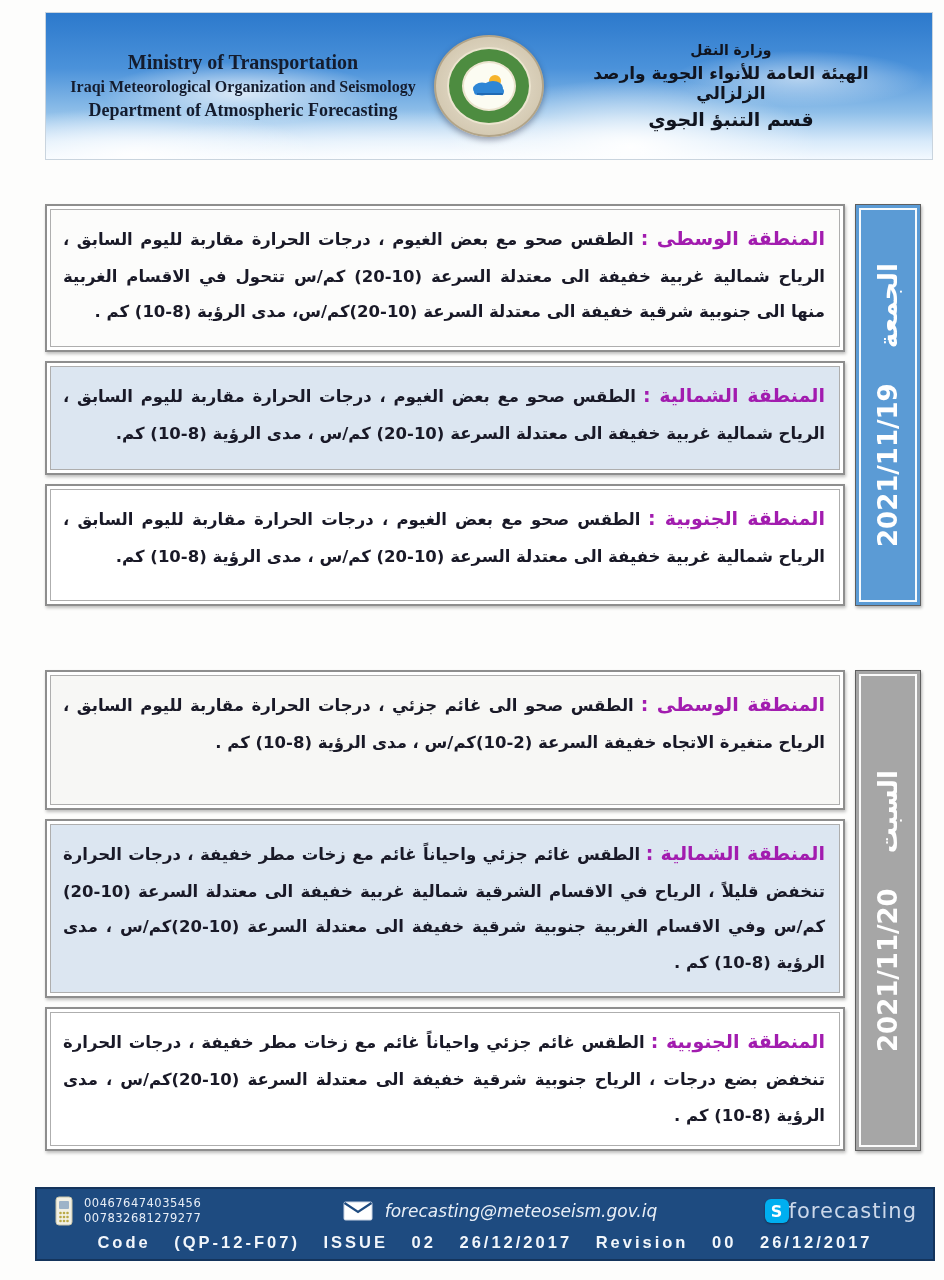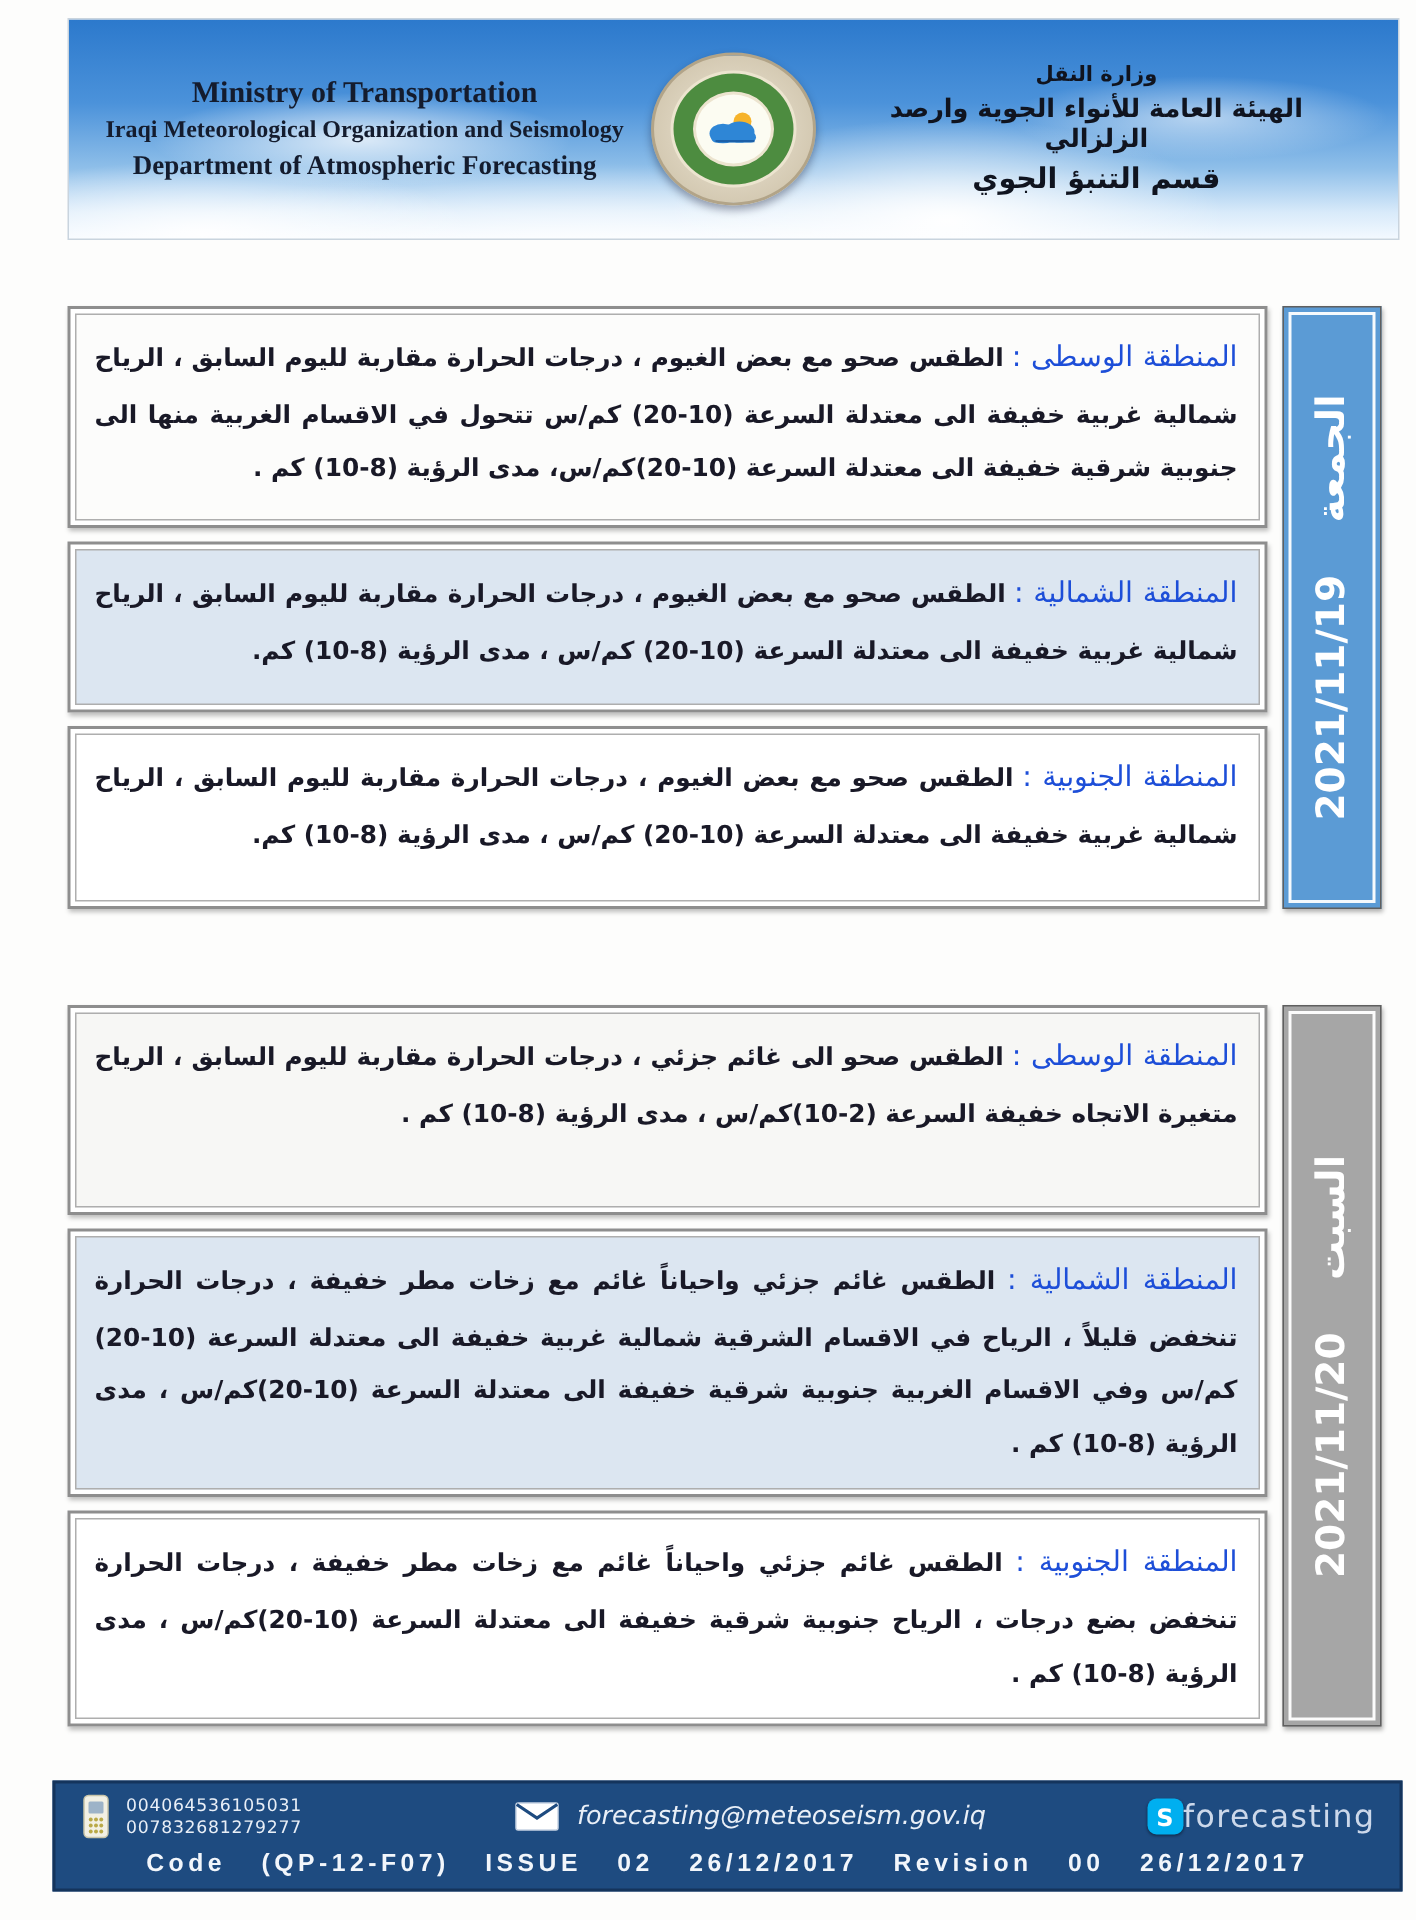--- a/index.html
+++ b/index.html
@@ -42,21 +42,21 @@
 
   
   .day-section { display:flex; align-items:stretch; gap:10px; margin-left:45px; width:876px; }
   .day-friday   { margin-top:44px; }
   .day-saturday { margin-top:64px; }
   .boxes { width:800px; display:flex; flex-direction:column; gap:9px; }
   .region-box { border:2px solid #8e8e8e; background:#ffffff; padding:3px;
                 box-shadow:1px 2px 3px rgba(0,0,0,.25); }
   .region-inner { border:1px solid #aeaeae; padding:8px 14px 12px 12px;
                   direction:rtl; text-align:justify; }
-  .region-title { color:#1d4ed8; font-weight:normal; font-size:19px; }
+  .region-title { color:#a21caf; font-weight:bold; font-size:19px; }
   .region-text  { color:#191927; font-weight:bold; font-size:16.5px; }
   .region-inner p { line-height:2.15; }
 
   .day-bar { width:66px; position:relative; border:1px solid #5f5f5f;
              display:flex; align-items:center; justify-content:center;
              box-shadow:1px 2px 3px rgba(0,0,0,.3); }
   .day-bar::after { content:""; position:absolute; inset:3px;
              border:2px solid rgba(255,255,255,.95); pointer-events:none; }
   .bar-text { transform:rotate(-90deg); white-space:nowrap; direction:rtl;
               color:#ffffff; font-weight:bold; font-size:26px; letter-spacing:1px; }
@@ -190,21 +190,21 @@
           <circle cx="11" cy="17" r="1.3" fill="#b9a948"></circle>
           <circle cx="14.5" cy="17" r="1.3" fill="#b9a948"></circle>
         <circle cx="7.5" cy="21" r="1.3" fill="#b9a948"></circle>
           <circle cx="11" cy="21" r="1.3" fill="#b9a948"></circle>
           <circle cx="14.5" cy="21" r="1.3" fill="#b9a948"></circle>
         <circle cx="7.5" cy="25" r="1.3" fill="#b9a948"></circle>
           <circle cx="11" cy="25" r="1.3" fill="#b9a948"></circle>
           <circle cx="14.5" cy="25" r="1.3" fill="#b9a948"></circle>
       </svg>
       <div class="phones">
-        <div>004064536105031</div>
+        <div>004676474035456</div>
         <div>007832681279277</div>
       </div>
     </div>
 
     <div class="grp grp-email">
       <svg width="30" height="20" viewBox="0 0 30 20">
         <rect x="1" y="1" width="28" height="18" rx="1.5" fill="#ffffff" stroke="#c8d4e4"></rect>
         <path d="M1.5 2 L15 11 L28.5 2" fill="none" stroke="#1e4b80" stroke-width="2.2"></path>
       </svg>
       <span class="email-text">forecasting@meteoseism.gov.iq</span>

